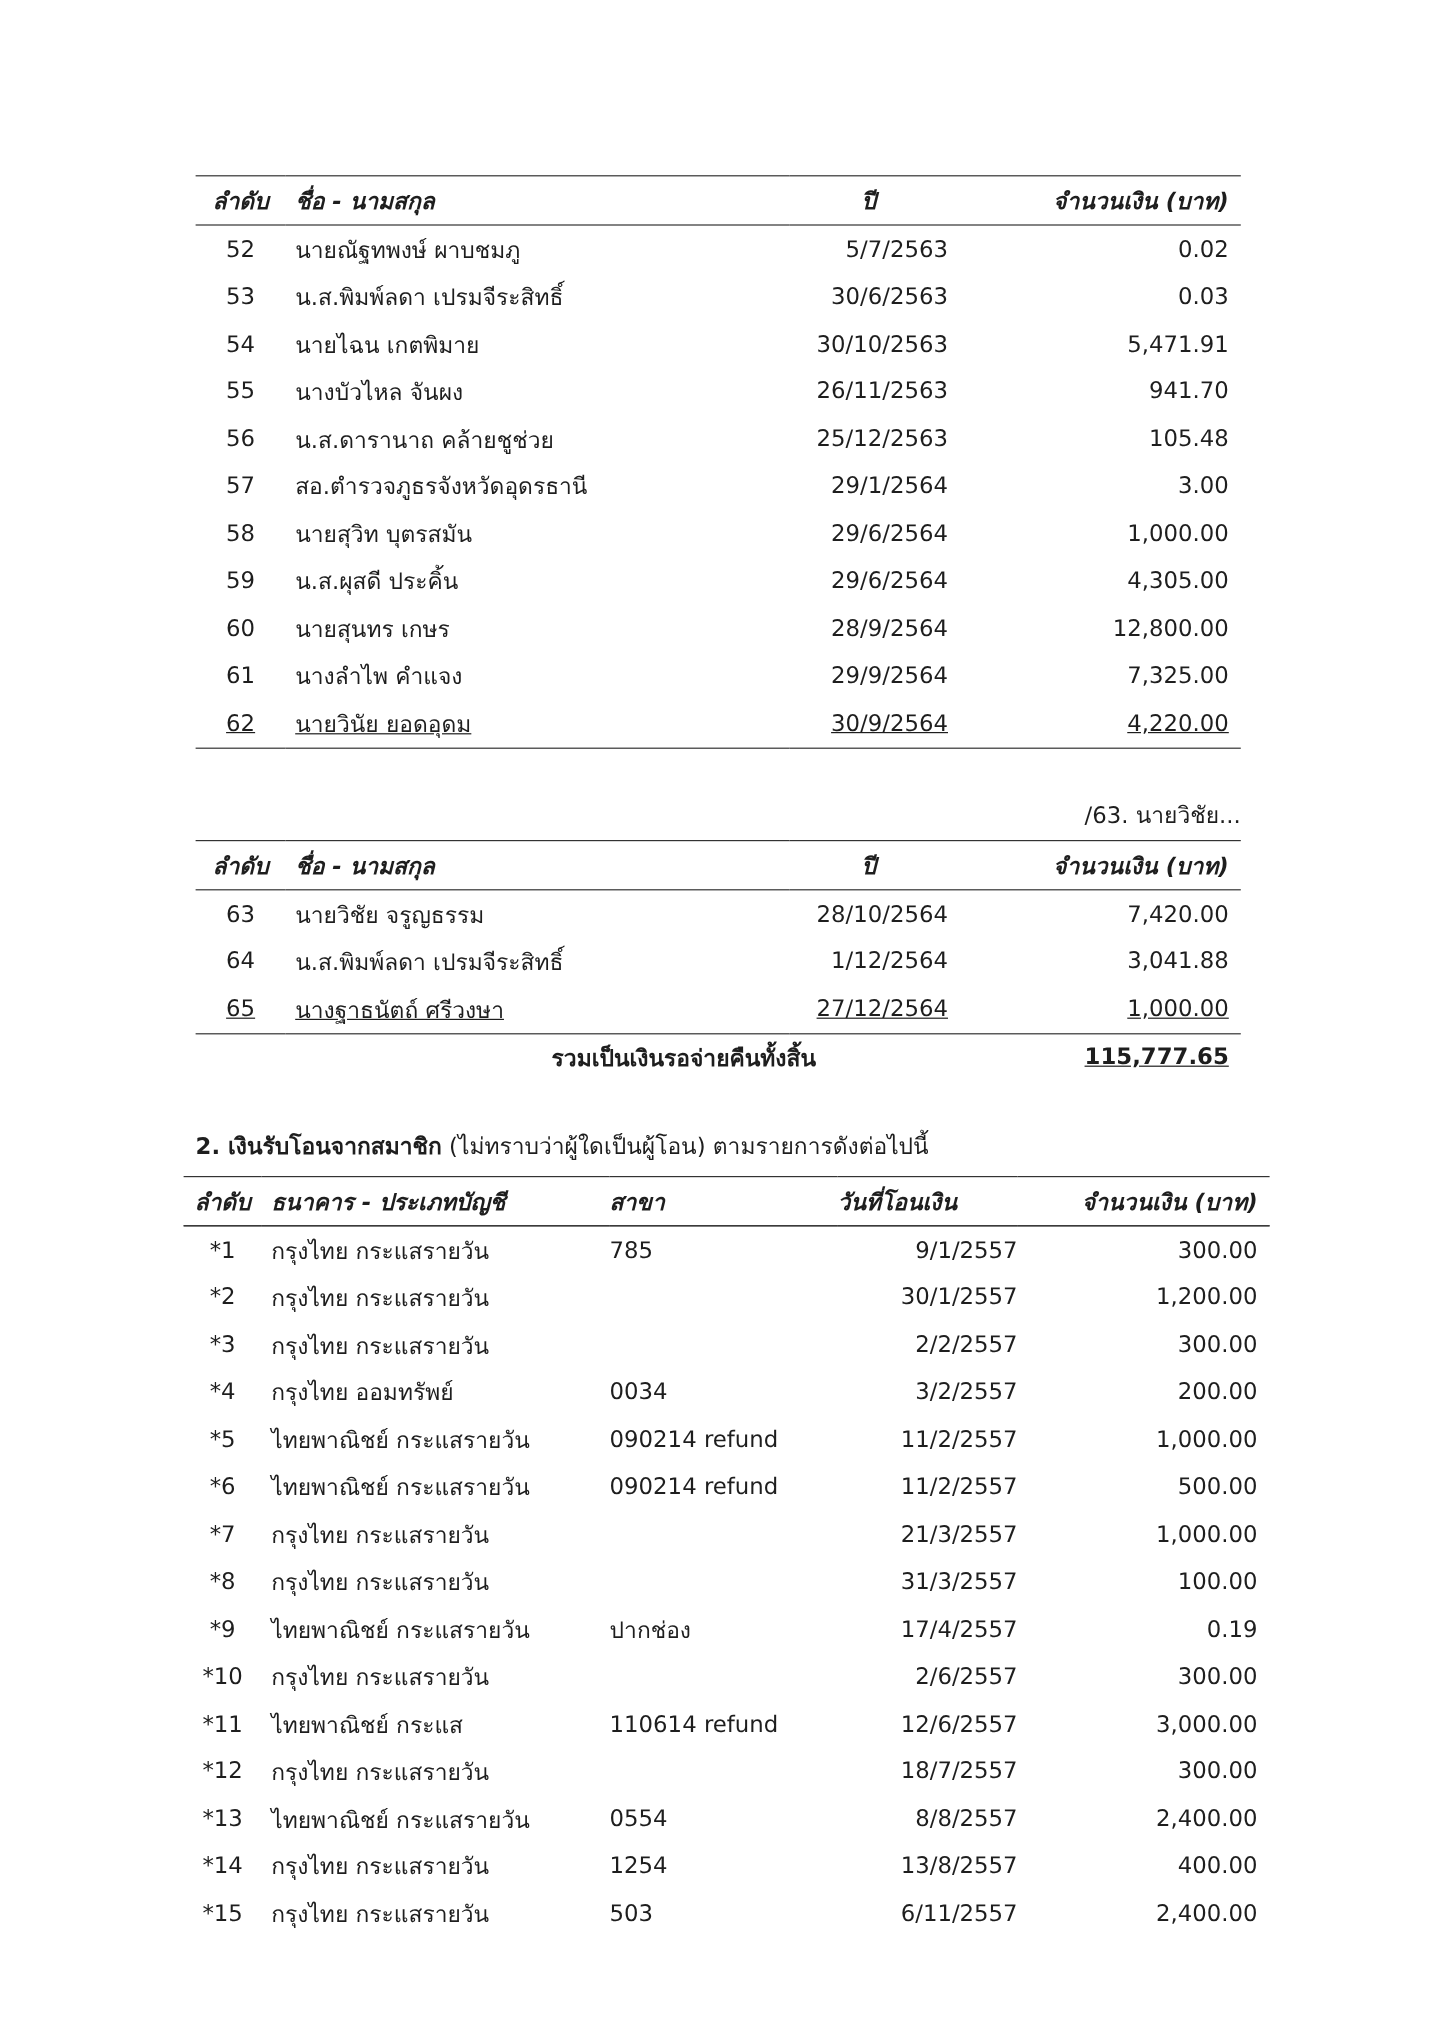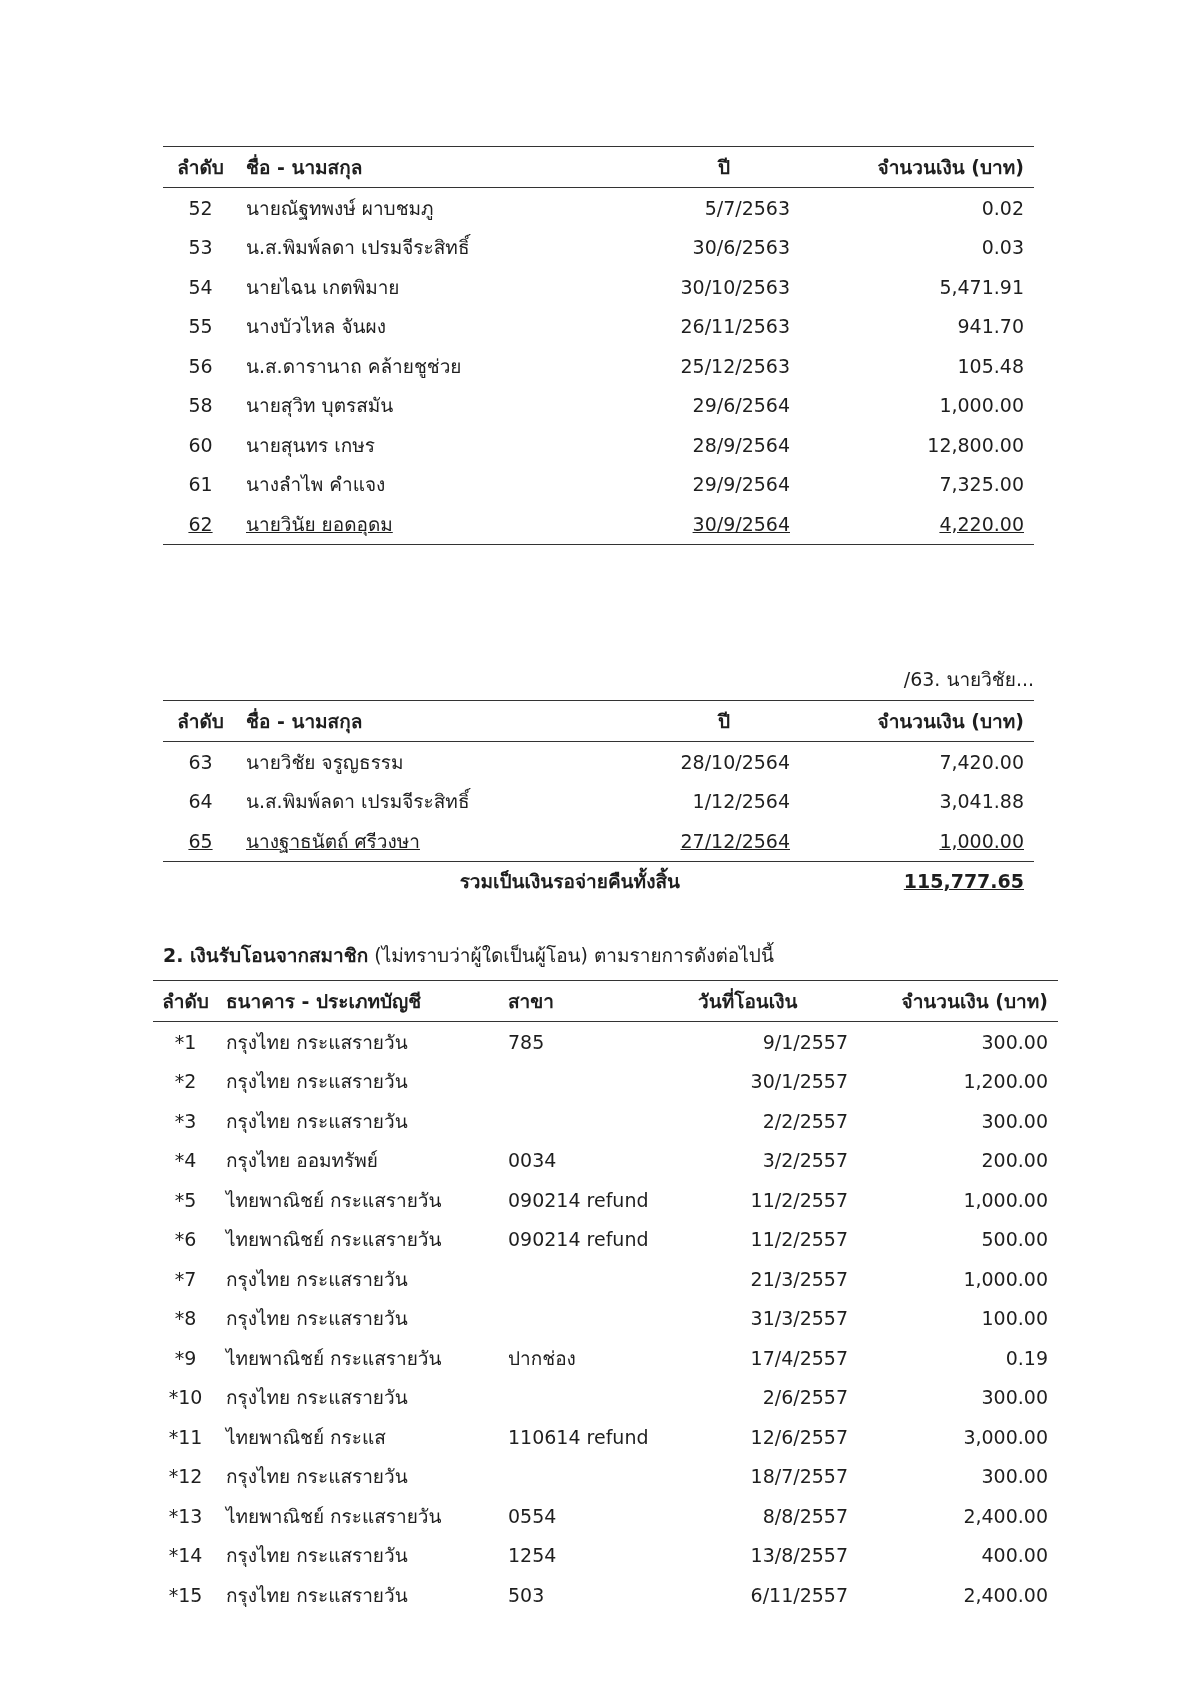--- a/index.html
+++ b/index.html
@@ -1,19 +1,19 @@
 <!DOCTYPE html>
 <html><head>
 <meta charset="utf-8">
 <style>
   html, body { margin: 0; padding: 0; background: #ffffff; }
   body { width: 1191px; height: 1684px; position: relative; overflow: hidden;
          font-family: "DejaVu Sans", "Liberation Sans", sans-serif; color: #1e1e1e; }
   .tbl { position: absolute; border-collapse: collapse; table-layout: fixed; font-size: 19px; }
-  .tbl th { font-weight: bold; height: 40px; padding: 0; border-top: 1.5px solid #333; border-bottom: 1.5px solid #333; }
+  .tbl th { font-weight: bold; height: 40px; padding: 0; border-top: 1.5px solid #333; border-bottom: 1.5px solid #333; font-style: italic; }
   .tbl td { height: 39.5px; padding: 0; }
   .tbl tr.last td { border-bottom: 1.5px solid #333; text-decoration: underline; }
   .c { text-align: center; }
   .l { text-align: left; }
   .r { text-align: right; }
   .pr { padding-right: 10px !important; }
   .pl { padding-left: 8px !important; }
   #t1 { left: 163px; top: 146px; width: 871px; }
   #t2 { left: 163px; top: 700px; width: 871px; }
   #t3 { left: 153px; top: 980px; width: 905px; }
@@ -66,24 +66,36 @@
         <td class="r pr">26/11/2563</td>
         <td class="r pr">941.70</td>
       </tr>
       <tr>
         <td class="c">56</td>
         <td class="l pl">น.ส.ดารานาถ คล้ายชูช่วย</td>
         <td class="r pr">25/12/2563</td>
         <td class="r pr">105.48</td>
       </tr>
       <tr>
+        <td class="c">57</td>
+        <td class="l pl">สอ.ตำรวจภูธรจังหวัดอุดรธานี</td>
+        <td class="r pr">29/1/2564</td>
+        <td class="r pr">3.00</td>
+      </tr>
+      <tr>
         <td class="c">58</td>
         <td class="l pl">นายสุวิท บุตรสมัน</td>
         <td class="r pr">29/6/2564</td>
         <td class="r pr">1,000.00</td>
+      </tr>
+      <tr>
+        <td class="c">59</td>
+        <td class="l pl">น.ส.ผุสดี ประคิ้น</td>
+        <td class="r pr">29/6/2564</td>
+        <td class="r pr">4,305.00</td>
       </tr>
       <tr>
         <td class="c">60</td>
         <td class="l pl">นายสุนทร เกษร</td>
         <td class="r pr">28/9/2564</td>
         <td class="r pr">12,800.00</td>
       </tr>
       <tr>
         <td class="c">61</td>
         <td class="l pl">นางลำไพ คำแจง</td>

